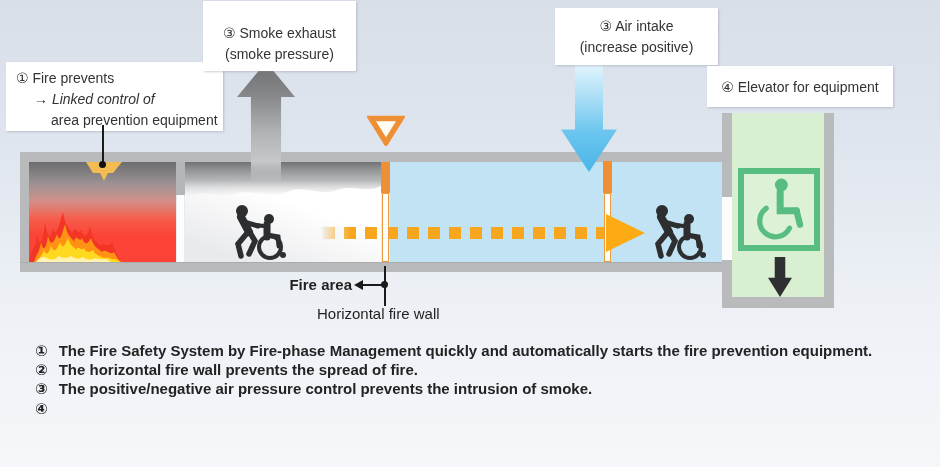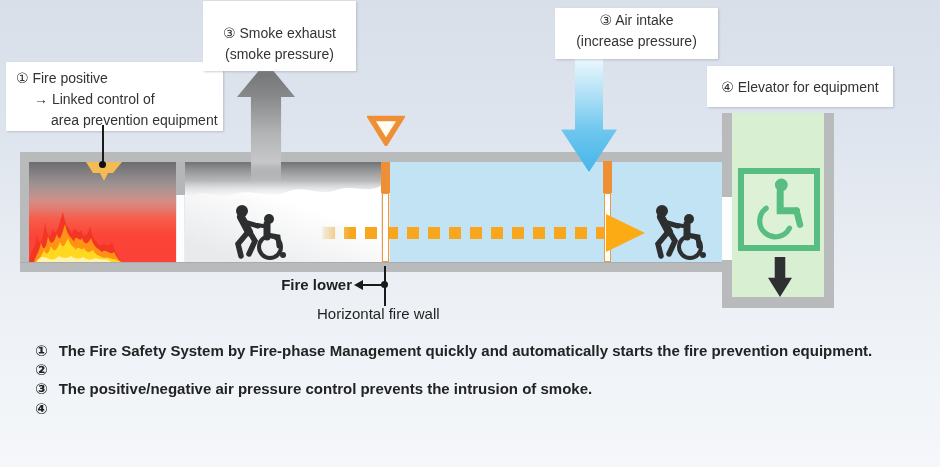--- a/index.html
+++ b/index.html
@@ -60,25 +60,25 @@
   .smoke-arrow-fade{left:251px;top:162px;width:30px;height:24px;
     background:linear-gradient(180deg,#c6c7c9,rgba(198,199,201,0));}
   .air-arrow{left:561px;top:57px;width:56px;height:115px;
     background:linear-gradient(180deg,#eef9fe 0%,#b5e2f7 30%,#6cc6ee 65%,#47b5e9 100%);
     clip-path:polygon(25% 0,75% 0,75% 63%,100% 63%,50% 100%,0 63%,25% 63%);}
   .wall-marker{left:367px;top:115px;width:38px;height:31px;}
   
   .callout{background:#ffffff;color:#333;font-size:14px;line-height:1.5;
     box-shadow:1px 1px 2px rgba(140,148,160,.45);}
   .co-fire-detection{left:6px;top:62px;width:207px;height:63px;padding:6px 0 0 10px;box-sizing:content-box;}
-  .co-fire-detection .l2{padding-left:18px;}
+  .co-fire-detection .l2{padding-left:18px;font-style:italic;}
   .co-fire-detection .l3{padding-left:35px;}
   .co-smoke{left:203px;top:1px;width:153px;height:48px;text-align:center;padding-top:22px;}
   .co-firewall{left:370px;top:67px;width:188px;height:43px;padding:5px 0 0 9px;}
-  .co-air{left:555px;top:8px;width:163px;height:49px;text-align:center;padding-top:2px;}
+  .co-air{left:555px;top:8px;width:163px;height:49px;text-align:center;padding-top:8px;}
   .co-elev{left:707px;top:66px;width:186px;height:41px;text-align:center;padding-top:11px;box-sizing:border-box;}
   .detector-line{left:102px;top:125px;width:2px;height:39px;background:#1a1a1a;}
   .detector-dot{left:99px;top:161px;width:7px;height:7px;border-radius:50%;background:#111;}
   
   .fa-vline{left:384px;top:266px;width:2px;height:40px;background:#1a1a1a;}
   .fa-hline{left:362px;top:284px;width:23px;height:2px;background:#1a1a1a;}
   .fa-arrowhead{left:354px;top:280px;width:9px;height:10px;background:#1a1a1a;
     clip-path:polygon(100% 0,100% 100%,0 50%);}
   .fa-dot{left:381px;top:281px;width:7px;height:7px;border-radius:50%;background:#1a1a1a;}
   .fa-firearea{left:252px;top:276px;width:100px;text-align:right;font-size:15px;font-weight:bold;color:#1f1f1f;}
@@ -186,56 +186,57 @@
   <div class="abs elev-arrow"></div>
 
   <div class="abs smoke-arrow"></div>
   <div class="abs smoke-arrow-fade"></div>
   <div class="abs air-arrow"></div>
   <svg class="abs wall-marker" viewBox="0 0 38 31">
     <polygon points="4,3.5 34,3.5 19,27.5" fill="#fffdf2" stroke="#ee8f35" stroke-width="5.5"></polygon>
   </svg>
 
   <div class="abs callout co-fire-detection">
-    <div class="l1">① Fire positive</div>
+    <div class="l1">① Fire prevents</div>
     <div class="l2">→ Linked control of</div>
     <div class="l3">area prevention equipment</div>
   </div>
   <div class="abs detector-line"></div>
   <div class="abs detector-dot"></div>
 
   <div class="abs callout co-smoke">
     <div>③ Smoke exhaust</div>
     <div>(smoke pressure)</div>
   </div>
 
 
   <div class="abs callout co-air">
     <div>③ Air intake</div>
-    <div>(increase pressure)</div>
+    <div>(increase positive)</div>
   </div>
 
   <div class="abs callout co-elev">
     <div>④ Elevator for equipment</div>
   </div>
 
   <div class="abs fa-vline"></div>
   <div class="abs fa-hline"></div>
   <div class="abs fa-arrowhead"></div>
   <div class="abs fa-dot"></div>
-  <div class="abs fa-firearea">Fire lower</div>
+  <div class="abs fa-firearea">Fire area</div>
   <div class="abs fa-walltext">Horizontal fire wall</div>
 
   <div class="abs notes">
     <div class="note-row">
       <span class="note-num">①</span>
       <span>The Fire Safety System by Fire-phase Management quickly and automatically starts the fire prevention equipment.</span>
     </div>
     <div class="note-row">
       <span class="note-num">②</span>
+      <span>The horizontal fire wall prevents the spread of fire.</span>
     </div>
     <div class="note-row">
       <span class="note-num">③</span>
       <span>The positive/negative air pressure control prevents the intrusion of smoke.</span>
     </div>
     <div class="note-row">
       <span class="note-num">④</span>
     </div>
   </div>
 

